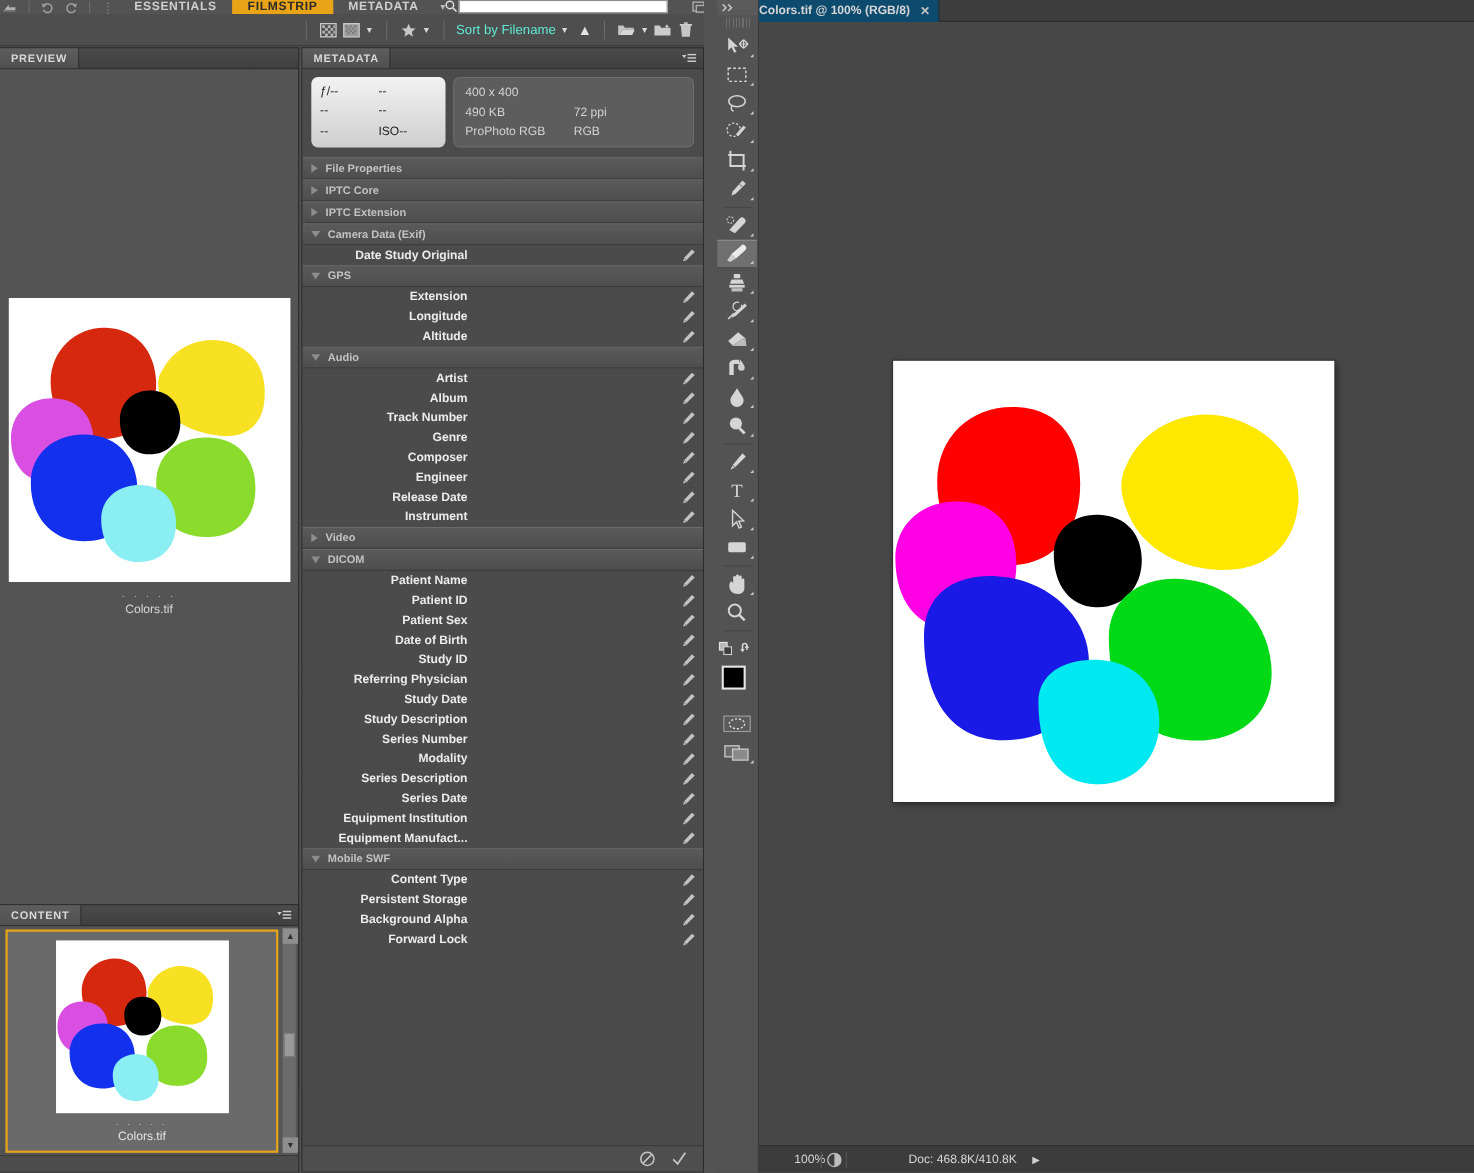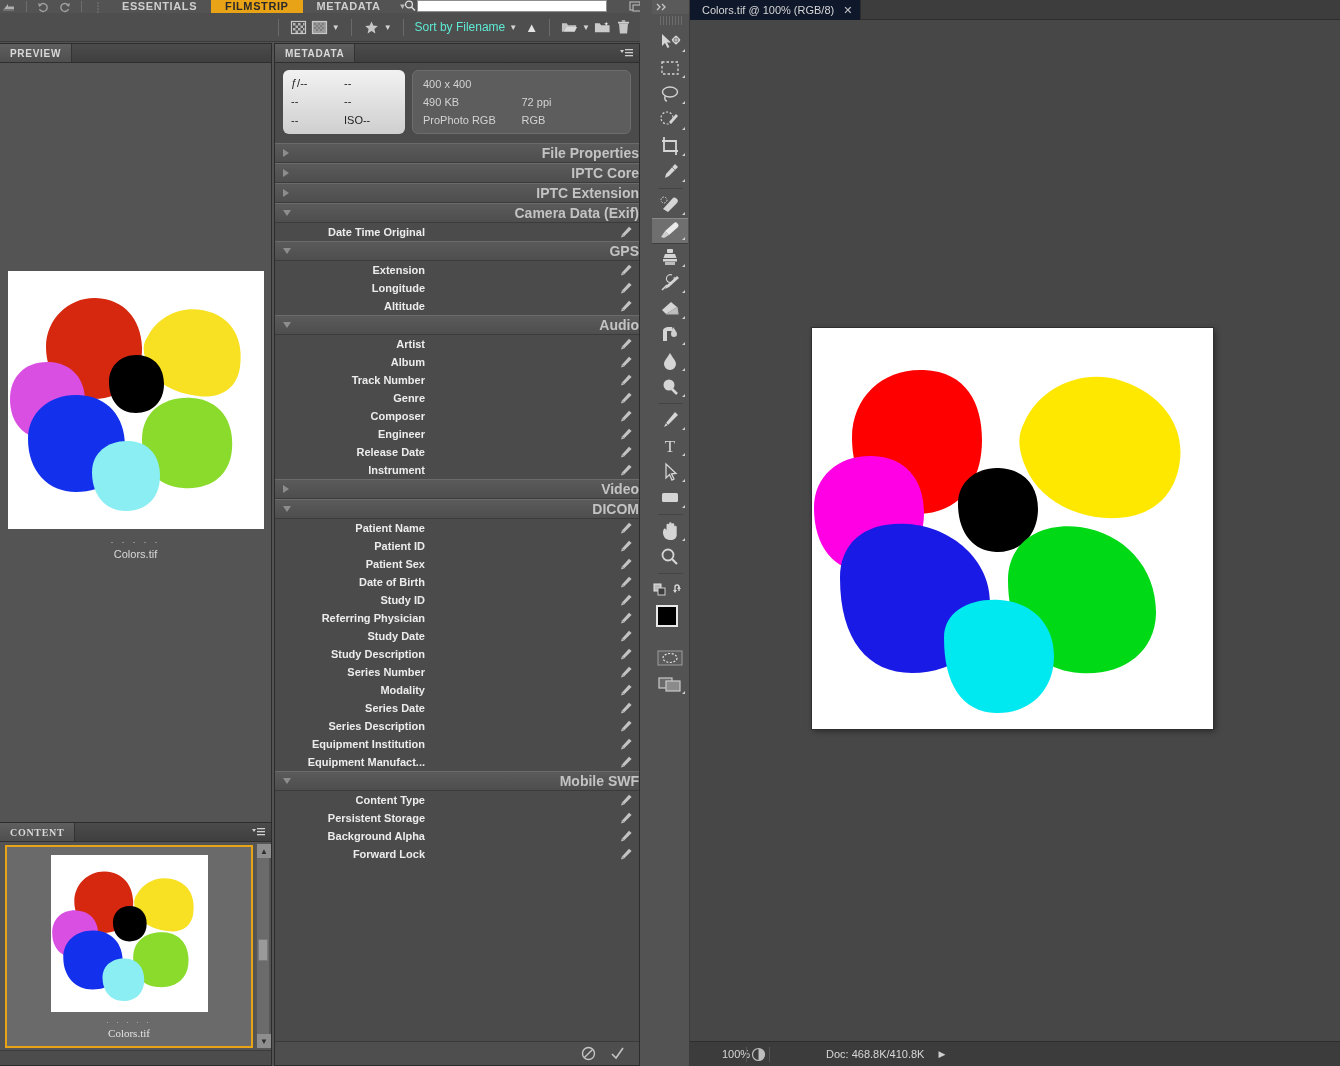--- a/index.html
+++ b/index.html
@@ -74,21 +74,21 @@
   }
   .prev-img-box {
     width: 256px; height: 258px; background: #fff; position: relative; overflow: hidden;
   }
   .prev-dots { margin-top: 6px; font-size: 9px; color: #c9c9c9; letter-spacing: 3px; height: 11px; }
   .prev-name { margin-top: 2px; font-size: 11px; color: #d8d8d8; }
 
   
   .content-panel {
     position: absolute; left: 0; top: 822px; width: 272px; height: 244px;
-    background: #3a3a3a; border: 1px solid #2c2c2c; border-left: none; font-family: Liberation Serif, serif;
+    background: #3a3a3a; border: 1px solid #2c2c2c; border-left: none;
   }
   .content-body {
     position: absolute; left: 0; top: 19px; right: 0; bottom: 0;
     background: #545454;
   }
   .content-thumbcell {
     position: absolute; left: 5px; top: 3px; width: 248px; height: 203px;
     border: 2px solid #e8a317; background: #6a6a6a;
     display: flex; flex-direction: column; align-items: center; padding-top: 8px;
   }
@@ -130,21 +130,21 @@
     display: grid; grid-template-columns: 1fr 1fr; grid-template-rows: 1fr 1fr 1fr;
     align-items: center; padding: 4px 10px; color: #d3d3d3; font-size: 11px;
   }
   .meta-file span { line-height: 18px; }
   .meta-file .full { grid-column: 1 / span 2; }
 
   .meta-section {
     height: 20px; background: linear-gradient(#5a5a5a,#4e4e4e);
     border-top: 1px solid #6b6b6b; border-bottom: 1px solid #3b3b3b;
     display: flex; align-items: center; padding-left: 8px;
-    font-size: 14px; font-weight: bold; color: #c3c3c3; justify-content: space-between;
+    font-size: 10px; font-weight: bold; color: #c3c3c3;
   }
   .tri { width: 0; height: 0; margin-right: 7px; }
   .tri.closed { border-left: 6px solid #8d8d8d; border-top: 4px solid transparent; border-bottom: 4px solid transparent; }
   .tri.open { border-top: 6px solid #8d8d8d; border-left: 4px solid transparent; border-right: 4px solid transparent; }
   .meta-row {
     height: 18px; display: flex; align-items: center;
     background: #4b4b4b; position: relative;
   }
   .meta-row .label {
     width: 152px; text-align: right; font-size: 11px; font-weight: bold;
@@ -182,22 +182,22 @@
   .tool-div { height: 1px; background: #444; margin: 3px 6px; }
   .sw-fg { position: absolute; left: 4px; top: 2px; width: 22px; height: 22px; background: #000; border: 2px solid #e8e8e8; }
   .sw-bg { position: absolute; left: 15px; top: 15px; width: 22px; height: 22px; background: #fff; border: 1px solid #8d8d8d; z-index: -1; }
   .sw-wrap { position: relative; width: 36px; height: 42px; }
 
   .ps-tabbar {
     position: absolute; left: 38px; top: 0; right: 0; height: 20px;
     background: #3d3d3d; border-bottom: 1px solid #2d2d2d;
   }
   .ps-tab {
-    display: inline-flex; align-items: center; height: 20px; padding: 0 8px 0 12px;
-    background: #0f172a; color: #d6d6d6; font-size: 11px; font-weight: normal;
+    display: inline-flex; align-items: center; height: 20px; padding: 0 8px 0 0;
+    background: #0c4a6e; color: #d6d6d6; font-size: 11px; font-weight: bold;
     border-right: 1px solid #2d2d2d;
   }
   .ps-tab-close { margin-left: 9px; font-size: 11px; color: #c3c3c3; }
 
   .ps-canvas-area {
     position: absolute; left: 38px; top: 20px; right: 0; bottom: 25px;
     background: #474747; display: flex; align-items: center; justify-content: center;
   }
   .ps-doc {
     width: 401px; height: 401px; background: #fff;
@@ -445,21 +445,21 @@
             </div>
             <div class="meta-section">
               <span class="tri closed"></span>
               <span>IPTC Extension</span>
             </div>
             <div class="meta-section">
               <span class="tri open"></span>
               <span>Camera Data (Exif)</span>
             </div>
             <div class="meta-row">
-              <div class="label">Date Time Original</div>
+              <div class="label">Date Study Original</div>
               <div class="value"></div>
               <svg class="pencil" viewBox="0 0 13 12">
                 <path d="M9 0.8 L11.6 3 L4 10.5 L1 11.5 L2 8.4 Z" fill="#d9d9d9"></path>
                 <path d="M2 8.4 L4 10.5" stroke="#8a8a8a" stroke-width="0.9"></path>
               </svg>
             </div>
             <div class="meta-section">
               <span class="tri open"></span>
               <span>GPS</span>
             </div>
@@ -637,29 +637,29 @@
             </div>
             <div class="meta-row">
               <div class="label">Modality</div>
               <div class="value"></div>
               <svg class="pencil" viewBox="0 0 13 12">
                 <path d="M9 0.8 L11.6 3 L4 10.5 L1 11.5 L2 8.4 Z" fill="#d9d9d9"></path>
                 <path d="M2 8.4 L4 10.5" stroke="#8a8a8a" stroke-width="0.9"></path>
               </svg>
             </div>
             <div class="meta-row">
+              <div class="label">Series Description</div>
+              <div class="value"></div>
+              <svg class="pencil" viewBox="0 0 13 12">
+                <path d="M9 0.8 L11.6 3 L4 10.5 L1 11.5 L2 8.4 Z" fill="#d9d9d9"></path>
+                <path d="M2 8.4 L4 10.5" stroke="#8a8a8a" stroke-width="0.9"></path>
+              </svg>
+            </div>
+            <div class="meta-row">
               <div class="label">Series Date</div>
-              <div class="value"></div>
-              <svg class="pencil" viewBox="0 0 13 12">
-                <path d="M9 0.8 L11.6 3 L4 10.5 L1 11.5 L2 8.4 Z" fill="#d9d9d9"></path>
-                <path d="M2 8.4 L4 10.5" stroke="#8a8a8a" stroke-width="0.9"></path>
-              </svg>
-            </div>
-            <div class="meta-row">
-              <div class="label">Series Description</div>
               <div class="value"></div>
               <svg class="pencil" viewBox="0 0 13 12">
                 <path d="M9 0.8 L11.6 3 L4 10.5 L1 11.5 L2 8.4 Z" fill="#d9d9d9"></path>
                 <path d="M2 8.4 L4 10.5" stroke="#8a8a8a" stroke-width="0.9"></path>
               </svg>
             </div>
             <div class="meta-row">
               <div class="label">Equipment Institution</div>
               <div class="value"></div>
               <svg class="pencil" viewBox="0 0 13 12">

